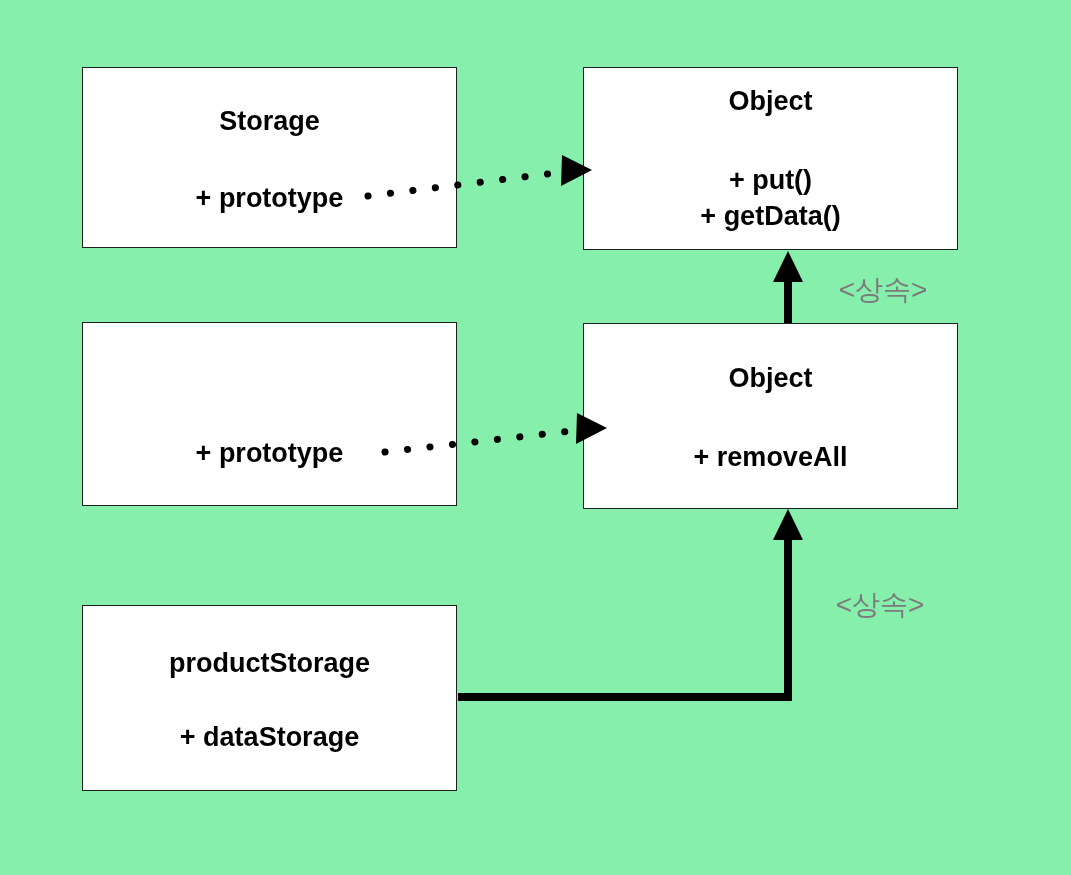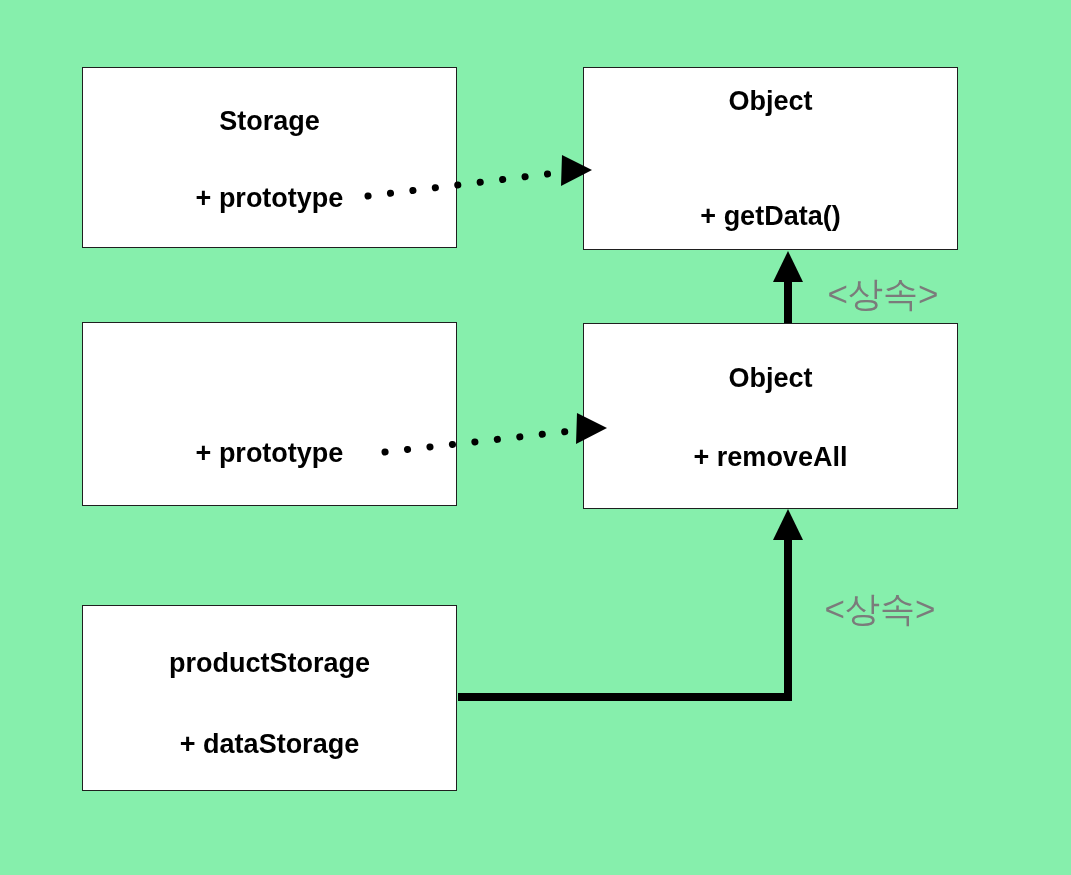--- a/index.html
+++ b/index.html
@@ -43,27 +43,27 @@
   #box-storage .t      { top: 37px;  }
   #box-storage .m0     { top: 114px; }
   #box-object-top .t   { top: 17px;  }
   #box-object-top .m0  { top: 96px;  }
   #box-object-top .m1  { top: 132px; }
   #box-removal .t      { top: 40px;  }
   #box-removal .m0     { top: 114px; }
   #box-object-mid .t   { top: 38px;  }
   #box-object-mid .m0  { top: 117px; }
   #box-product .t      { top: 41px;  }
-  #box-product .m0     { top: 122px; }
+  #box-product .m0     { top: 115px; }
 
   .edge-label {
     position: absolute;
     width: 130px;
     text-align: center;
-    font-size: 35px;
+    font-size: 28px;
     font-weight: 400;
     color: #7b7b7b;
     z-index: 2;
     white-space: nowrap;
   }
   #label-inherit-top    { left: 818px; top: 271px; }
   #label-inherit-bottom { left: 815px; top: 586px; }
 
   #arrow-layer {
     position: absolute;
@@ -80,20 +80,21 @@
 
 <div id="canvas">
 
   <div id="box-storage" class="class-box">
     <div class="box-line t">Storage</div>
     <div class="box-line m0">+ prototype</div>
   </div>
 
   <div id="box-object-top" class="class-box">
     <div class="box-line t">Object</div>
+    <div class="box-line m0">+ put()</div>
     <div class="box-line m1">+ getData()</div>
   </div>
 
   <div id="box-removal" class="class-box">
     <div class="box-line m0">+ prototype</div>
   </div>
 
   <div id="box-object-mid" class="class-box">
     <div class="box-line t">Object</div>
     <div class="box-line m0">+ removeAll</div>

